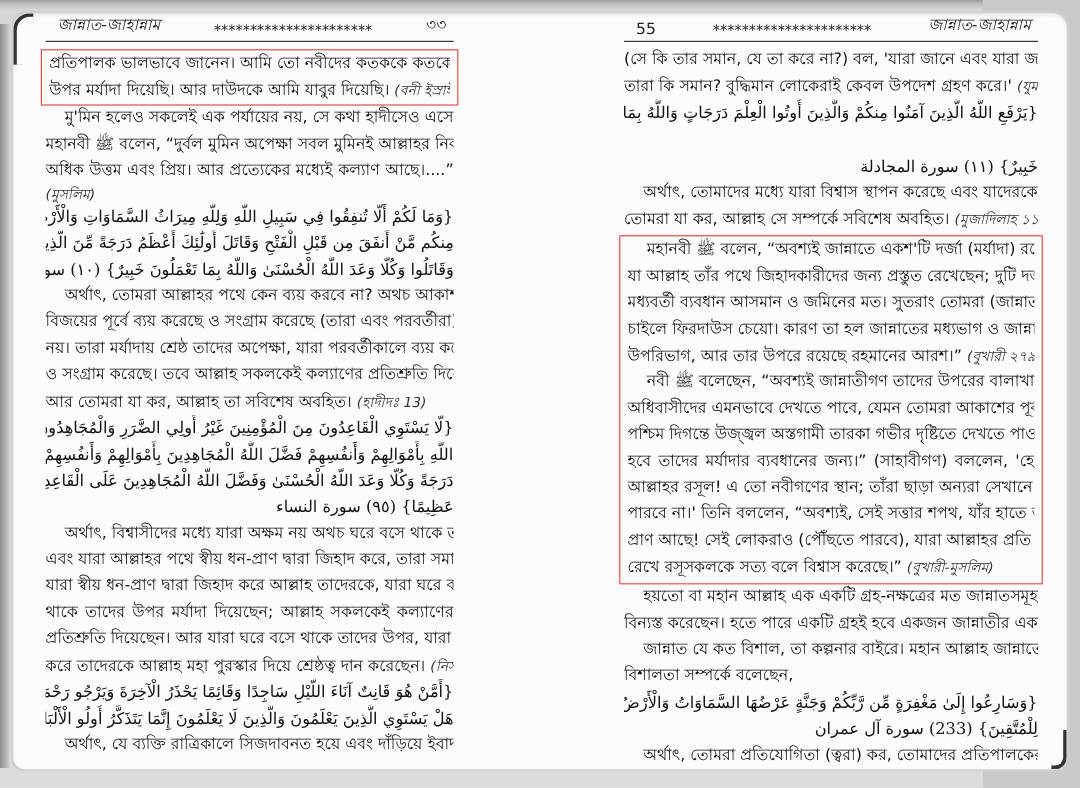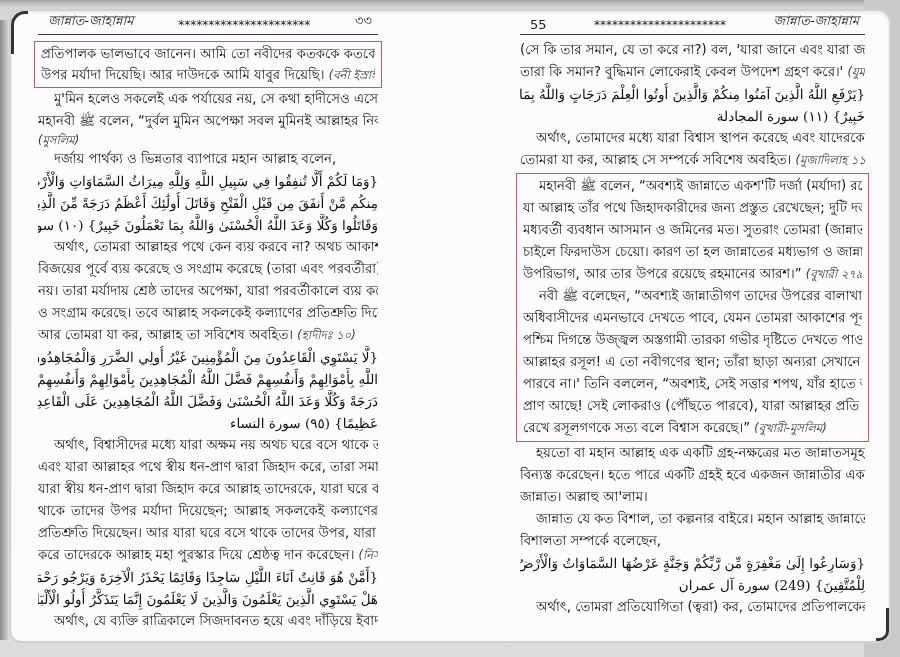--- a/index.html
+++ b/index.html
@@ -1,17 +1,17 @@
 <!DOCTYPE html>
 <html><head>
 <meta charset="utf-8">
 <style>
   html,body{margin:0;padding:0;}
   body{width:900px;height:657px;overflow:hidden;background:#c9c9c9;position:relative;font-family:"DejaVu Sans","Liberation Sans",sans-serif;}
-  .frame{position:absolute;left:0;top:0;width:819px;height:657px;background:linear-gradient(#9d9d9d 0,#bdbdbd 3px,#d6d6d6 8px,#dcdcdc 100%);padding-left:45px;}
+  .frame{position:absolute;left:0;top:0;width:819px;height:657px;background:linear-gradient(#9d9d9d 0,#bdbdbd 3px,#d6d6d6 8px,#dcdcdc 100%);}
   .spread{position:absolute;left:11px;top:11px;width:878px;height:630px;background:#fdfbfd;border-radius:12px 12px 10px 10px;box-shadow:inset 0 2px 3px rgba(0,0,0,.08), 0 0 0 2px #d0d0d0;}
   .corner-tl{position:absolute;left:0;top:0;width:14px;height:40px;border-left:3px solid #333;border-top:3px solid #333;border-radius:14px 0 0 0;}
   .corner-br{position:absolute;right:0;bottom:0;width:10px;height:30px;border-right:3px solid #333;border-bottom:3px solid #333;border-radius:0 0 10px 0;}
   .left-shadow{position:absolute;left:0;top:20px;width:8px;height:620px;background:linear-gradient(90deg,#8c8c8c,#cfcfcf);}
   .right-shadow{position:absolute;right:0;top:20px;width:10px;height:610px;background:linear-gradient(90deg,#d6d6d6,#b9b9b9);}
   .page{position:absolute;top:14px;width:340px;font-family:"DejaVu Sans","Liberation Sans",sans-serif;color:#111;font-size:13.2px;}
   .page.left{left:38px;}
   .page.right{left:520px;width:345px;}
   .running-head{display:flex;justify-content:space-between;align-items:flex-end;font-size:13px;color:#222;border-bottom:1px solid #333;padding:0 6px 2px 10px;height:18px;}
   .running-head .title{font-style:italic;font-weight:normal;}
@@ -46,34 +46,34 @@
     <div class="redbox box-left">
       <div class="line">প্রতিপালক ভালভাবে জানেন। আমি তো নবীদের কতককে কতকের</div>
       <div class="line last" style="height:20px;line-height:20px;">
         <span>উপর মর্যাদা দিয়েছি। আর দাউদকে আমি যাবুর দিয়েছি।</span>
         <span class="ref">(বনী ইস্রাঈল ঃ ৫৫)</span>
       </div>
     </div>
 
     <div class="line indent">মু'মিন হলেও সকলেই এক পর্যায়ের নয়, সে কথা হাদীসেও এসেছে।</div>
     <div class="line">মহানবী ﷺ বলেন, “দুর্বল মুমিন অপেক্ষা সবল মুমিনই আল্লাহর নিকট</div>
+    <div class="line">অধিক উত্তম এবং প্রিয়। আর প্রত্যেকের মধ্যেই কল্যাণ আছে।....”</div>
     <div class="line last ref" style="height:16px;line-height:16px;font-style:italic;">(মুসলিম)</div>
-    <div class="line last indent">দর্জায় পার্থক্য ও ভিন্নতার ব্যাপারে মহান আল্লাহ বলেন,</div>
 
     <div class="arabic">{وَمَا لَكُمْ أَلَّا تُنفِقُوا فِي سَبِيلِ اللَّهِ وَلِلَّهِ مِيرَاثُ السَّمَاوَاتِ وَالْأَرْضِ لَا يَسْتَوِي</div>
     <div class="arabic">مِنكُم مَّنْ أَنفَقَ مِن قَبْلِ الْفَتْحِ وَقَاتَلَ أُولَٰئِكَ أَعْظَمُ دَرَجَةً مِّنَ الَّذِينَ أَنفَقُوا مِن بَعْدُ</div>
     <div class="arabic short">وَقَاتَلُوا وَكُلًّا وَعَدَ اللَّهُ الْحُسْنَىٰ وَاللَّهُ بِمَا تَعْمَلُونَ خَبِيرٌ} (١٠) سورة الحديد</div>
 
     <div class="line indent">অর্থাৎ, তোমরা আল্লাহর পথে কেন ব্যয় করবে না? অথচ আকাশমন্ডলী</div>
     <div class="line">বিজয়ের পূর্বে ব্যয় করেছে ও সংগ্রাম করেছে (তারা এবং পরবর্তীরা) সমান</div>
     <div class="line">নয়। তারা মর্যাদায় শ্রেষ্ঠ তাদের অপেক্ষা, যারা পরবর্তীকালে ব্যয় করেছে</div>
     <div class="line">ও সংগ্রাম করেছে। তবে আল্লাহ সকলকেই কল্যাণের প্রতিশ্রুতি দিয়েছেন।</div>
     <div class="line last">
       <span>আর তোমরা যা কর, আল্লাহ তা সবিশেষ অবহিত।</span>
-      <span class="ref">(হাদীদঃ ১০)</span>
+      <span class="ref">(হাদীদঃ 13)</span>
     </div>
 
     <div class="arabic">{لَّا يَسْتَوِي الْقَاعِدُونَ مِنَ الْمُؤْمِنِينَ غَيْرُ أُولِي الضَّرَرِ وَالْمُجَاهِدُونَ فِي سَبِيلِ</div>
     <div class="arabic">اللَّهِ بِأَمْوَالِهِمْ وَأَنفُسِهِمْ فَضَّلَ اللَّهُ الْمُجَاهِدِينَ بِأَمْوَالِهِمْ وَأَنفُسِهِمْ عَلَى الْقَاعِدِينَ</div>
     <div class="arabic">دَرَجَةً وَكُلًّا وَعَدَ اللَّهُ الْحُسْنَىٰ وَفَضَّلَ اللَّهُ الْمُجَاهِدِينَ عَلَى الْقَاعِدِينَ أَجْرًا</div>
     <div class="arabic short">عَظِيمًا} (٩٥) سورة النساء</div>
 
     <div class="line indent">অর্থাৎ, বিশ্বাসীদের মধ্যে যারা অক্ষম নয় অথচ ঘরে বসে থাকে তারা</div>
     <div class="line">এবং যারা আল্লাহর পথে স্বীয় ধন-প্রাণ দ্বারা জিহাদ করে, তারা সমান নয়।</div>
     <div class="line">যারা স্বীয় ধন-প্রাণ দ্বারা জিহাদ করে আল্লাহ তাদেরকে, যারা ঘরে বসে</div>
@@ -99,54 +99,54 @@
     </div>
 
     <div style="height:4px"></div>
     <div class="line">(সে কি তার সমান, যে তা করে না?) বল, 'যারা জানে এবং যারা জানে না,</div>
     <div class="line last">
       <span>তারা কি সমান? বুদ্ধিমান লোকেরাই কেবল উপদেশ গ্রহণ করে।'</span>
       <span class="ref">(যুমার ঃ ৯)</span>
     </div>
 
     <div class="arabic">{يَرْفَعِ اللَّهُ الَّذِينَ آمَنُوا مِنكُمْ وَالَّذِينَ أُوتُوا الْعِلْمَ دَرَجَاتٍ وَاللَّهُ بِمَا تَعْمَلُونَ</div>
-    <div class="arabic short" style="padding-right:0;text-align:right;">خَبِيرٌ} (١١) سورة المجادلة</div>
+    <div class="arabic short" style="padding-right:0;text-align:right;margin-top:23px;">خَبِيرٌ} (١١) سورة المجادلة</div>
 
     <div class="line indent">অর্থাৎ, তোমাদের মধ্যে যারা বিশ্বাস স্থাপন করেছে এবং যাদেরকে জ্ঞান</div>
     <div class="line last">
       <span>তোমরা যা কর, আল্লাহ সে সম্পর্কে সবিশেষ অবহিত।</span>
       <span class="ref">(মুজাদিলাহ ১১)</span>
     </div>
 
     <div class="redbox" style="margin-top:2px;">
       <div class="line indent">মহানবী ﷺ বলেন, “অবশ্যই জান্নাতে একশ'টি দর্জা (মর্যাদা) রয়েছে,</div>
       <div class="line">যা আল্লাহ তাঁর পথে জিহাদকারীদের জন্য প্রস্তুত রেখেছেন; দুটি দর্জার</div>
       <div class="line">মধ্যবর্তী ব্যবধান আসমান ও জমিনের মত। সুতরাং তোমরা (জান্নাত)</div>
       <div class="line">চাইলে ফিরদাউস চেয়ো। কারণ তা হল জান্নাতের মধ্যভাগ ও জান্নাতের</div>
       <div class="line last">
         <span>উপরিভাগ, আর তার উপরে রয়েছে রহমানের আরশ।”</span>
         <span class="ref">(বুখারী ২৭৯০ নং)</span>
       </div>
       <div class="line indent">নবী ﷺ বলেছেন, “অবশ্যই জান্নাতীগণ তাদের উপরের বালাখানার</div>
       <div class="line">অধিবাসীদের এমনভাবে দেখতে পাবে, যেমন তোমরা আকাশের পূর্ব অথবা</div>
       <div class="line">পশ্চিম দিগন্তে উজ্জ্বল অস্তগামী তারকা গভীর দৃষ্টিতে দেখতে পাও। এটি</div>
+      <div class="line">হবে তাদের মর্যাদার ব্যবধানের জন্য।” (সাহাবীগণ) বললেন, 'হে</div>
       <div class="line">আল্লাহর রসূল! এ তো নবীগণের স্থান; তাঁরা ছাড়া অন্যরা সেখানে পৌঁছতে</div>
       <div class="line">পারবে না।' তিনি বললেন, “অবশ্যই, সেই সত্তার শপথ, যাঁর হাতে আমার</div>
       <div class="line">প্রাণ আছে! সেই লোকরাও (পৌঁছতে পারবে), যারা আল্লাহর প্রতি ঈমান</div>
       <div class="line last">
-        <span>রেখে রসূলগণকে সত্য বলে বিশ্বাস করেছে।”</span>
+        <span>রেখে রসূসকলকে সত্য বলে বিশ্বাস করেছে।”</span>
         <span class="ref">(বুখারী-মুসলিম)</span>
       </div>
     </div>
 
     <div class="line indent">হয়তো বা মহান আল্লাহ এক একটি গ্রহ-নক্ষত্রের মত জান্নাতসমূহকে</div>
     <div class="line">বিন্যস্ত করেছেন। হতে পারে একটি গ্রহই হবে একজন জান্নাতীর একটি</div>
-    <div class="line last">জান্নাত। অল্লাহু আ'লাম।</div>
     <div class="line indent">জান্নাত যে কত বিশাল, তা কল্পনার বাইরে। মহান আল্লাহ জান্নাতের</div>
     <div class="line last">বিশালতা সম্পর্কে বলেছেন,</div>
 
     <div class="arabic">{وَسَارِعُوا إِلَىٰ مَغْفِرَةٍ مِّن رَّبِّكُمْ وَجَنَّةٍ عَرْضُهَا السَّمَاوَاتُ وَالْأَرْضُ أُعِدَّتْ</div>
-    <div class="arabic short">لِلْمُتَّقِينَ} (249) سورة آل عمران</div>
+    <div class="arabic short">لِلْمُتَّقِينَ} (233) سورة آل عمران</div>
 
     <div class="line indent">অর্থাৎ, তোমরা প্রতিযোগিতা (ত্বরা) কর, তোমাদের প্রতিপালকের</div>
 
   </div>
 </div>
 
 </body></html>

